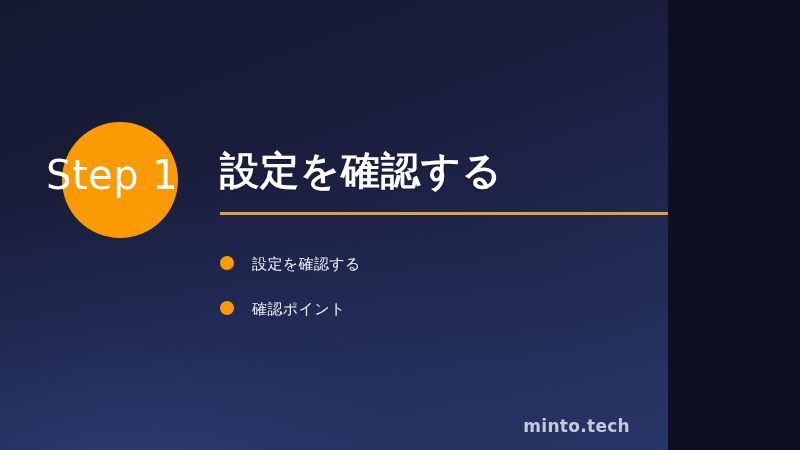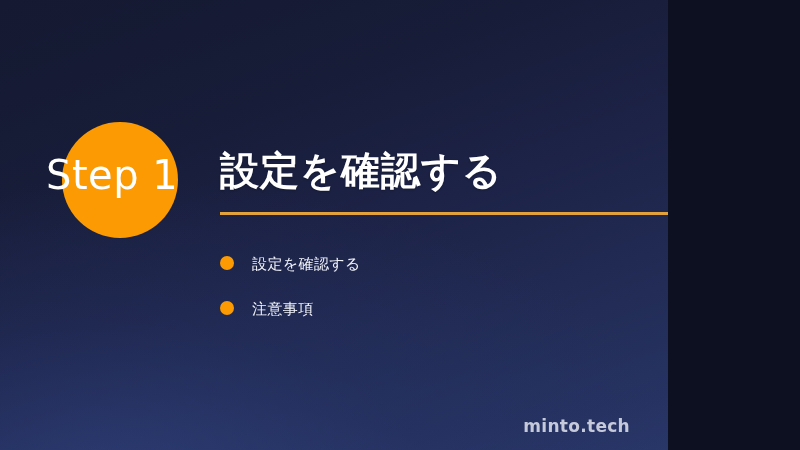--- a/index.html
+++ b/index.html
@@ -134,19 +134,19 @@
 
   <div class="divider"></div>
 
   <ul class="bullet-list">
     <li class="bullet-item">
       <span class="bullet-dot"></span>
       <span class="bullet-text">設定を確認する</span>
     </li>
     <li class="bullet-item">
       <span class="bullet-dot"></span>
-      <span class="bullet-text">注意事項</span>
+      <span class="bullet-text">確認ポイント</span>
     </li>
   </ul>
 
   <div class="watermark">minto.tech</div>
 
 </div>
 
 </body></html>

